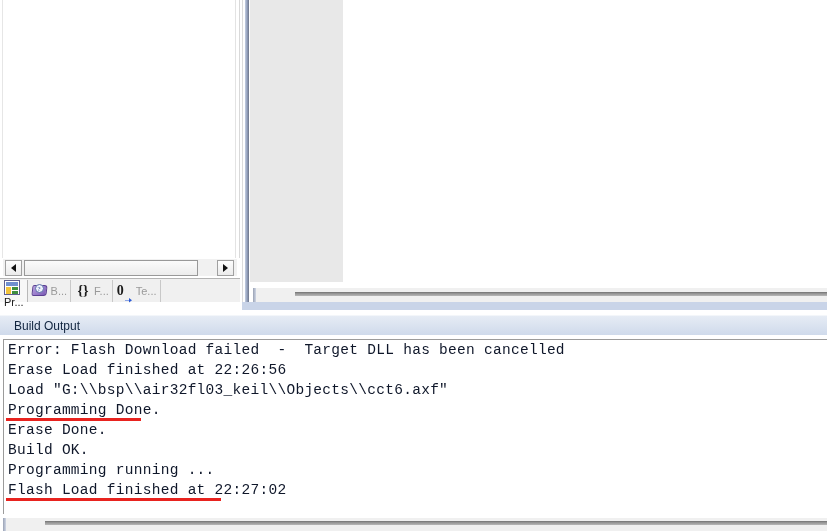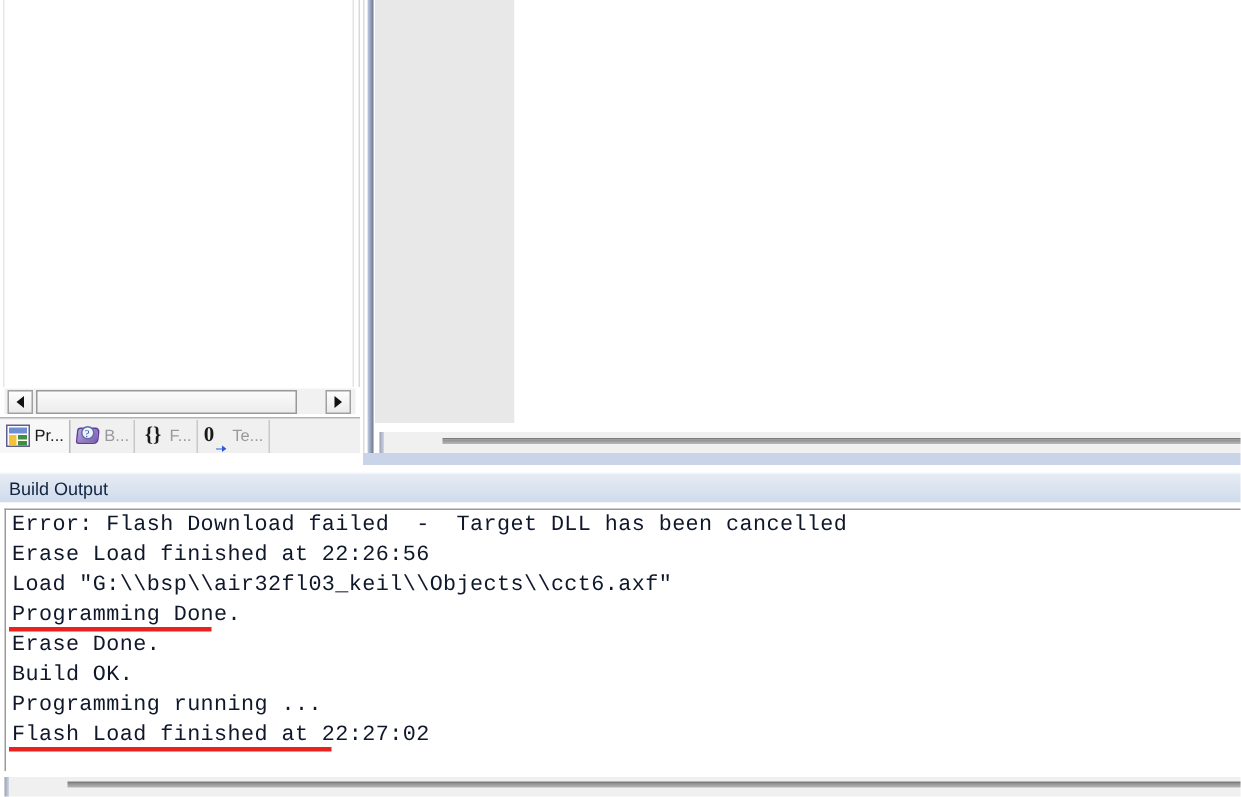--- a/index.html
+++ b/index.html
@@ -121,20 +121,21 @@
     font-size: 11px;
     color: #9a9a9a;
     white-space: nowrap;
     border-right: 1px solid #c8c8c8;
     box-sizing: border-box;
   }
   .pane-tab.active {
     color: #1a1a1a;
     background: #f7f7f7;
     border-right: 1px solid #b8b8b8;
+    flex-direction: column;
   }
   .pane-tab .tab-ico {
     width: 16px;
     height: 15px;
     margin-right: 3px;
     flex: 0 0 auto;
     position: relative;
   }
   .tab-lbl { line-height: 14px; }
 
@@ -316,21 +317,21 @@
     height: 20px;
     background: linear-gradient(#e6ecf5, #cfdaeb);
     border-top: 1px solid #f3f6fa;
     box-sizing: border-box;
     display: flex;
     align-items: center;
   }
   .build-title-text {
     font-size: 12px;
     color: #10243f;
-    padding-left: 6px;
+    padding-left: 14px;
     line-height: 14px;
   }
   .build-body {
     position: absolute;
     left: 0; top: 25px;
     width: 827px;
     height: 196px;
     background: #ffffff;
   }
   .build-text-area {

